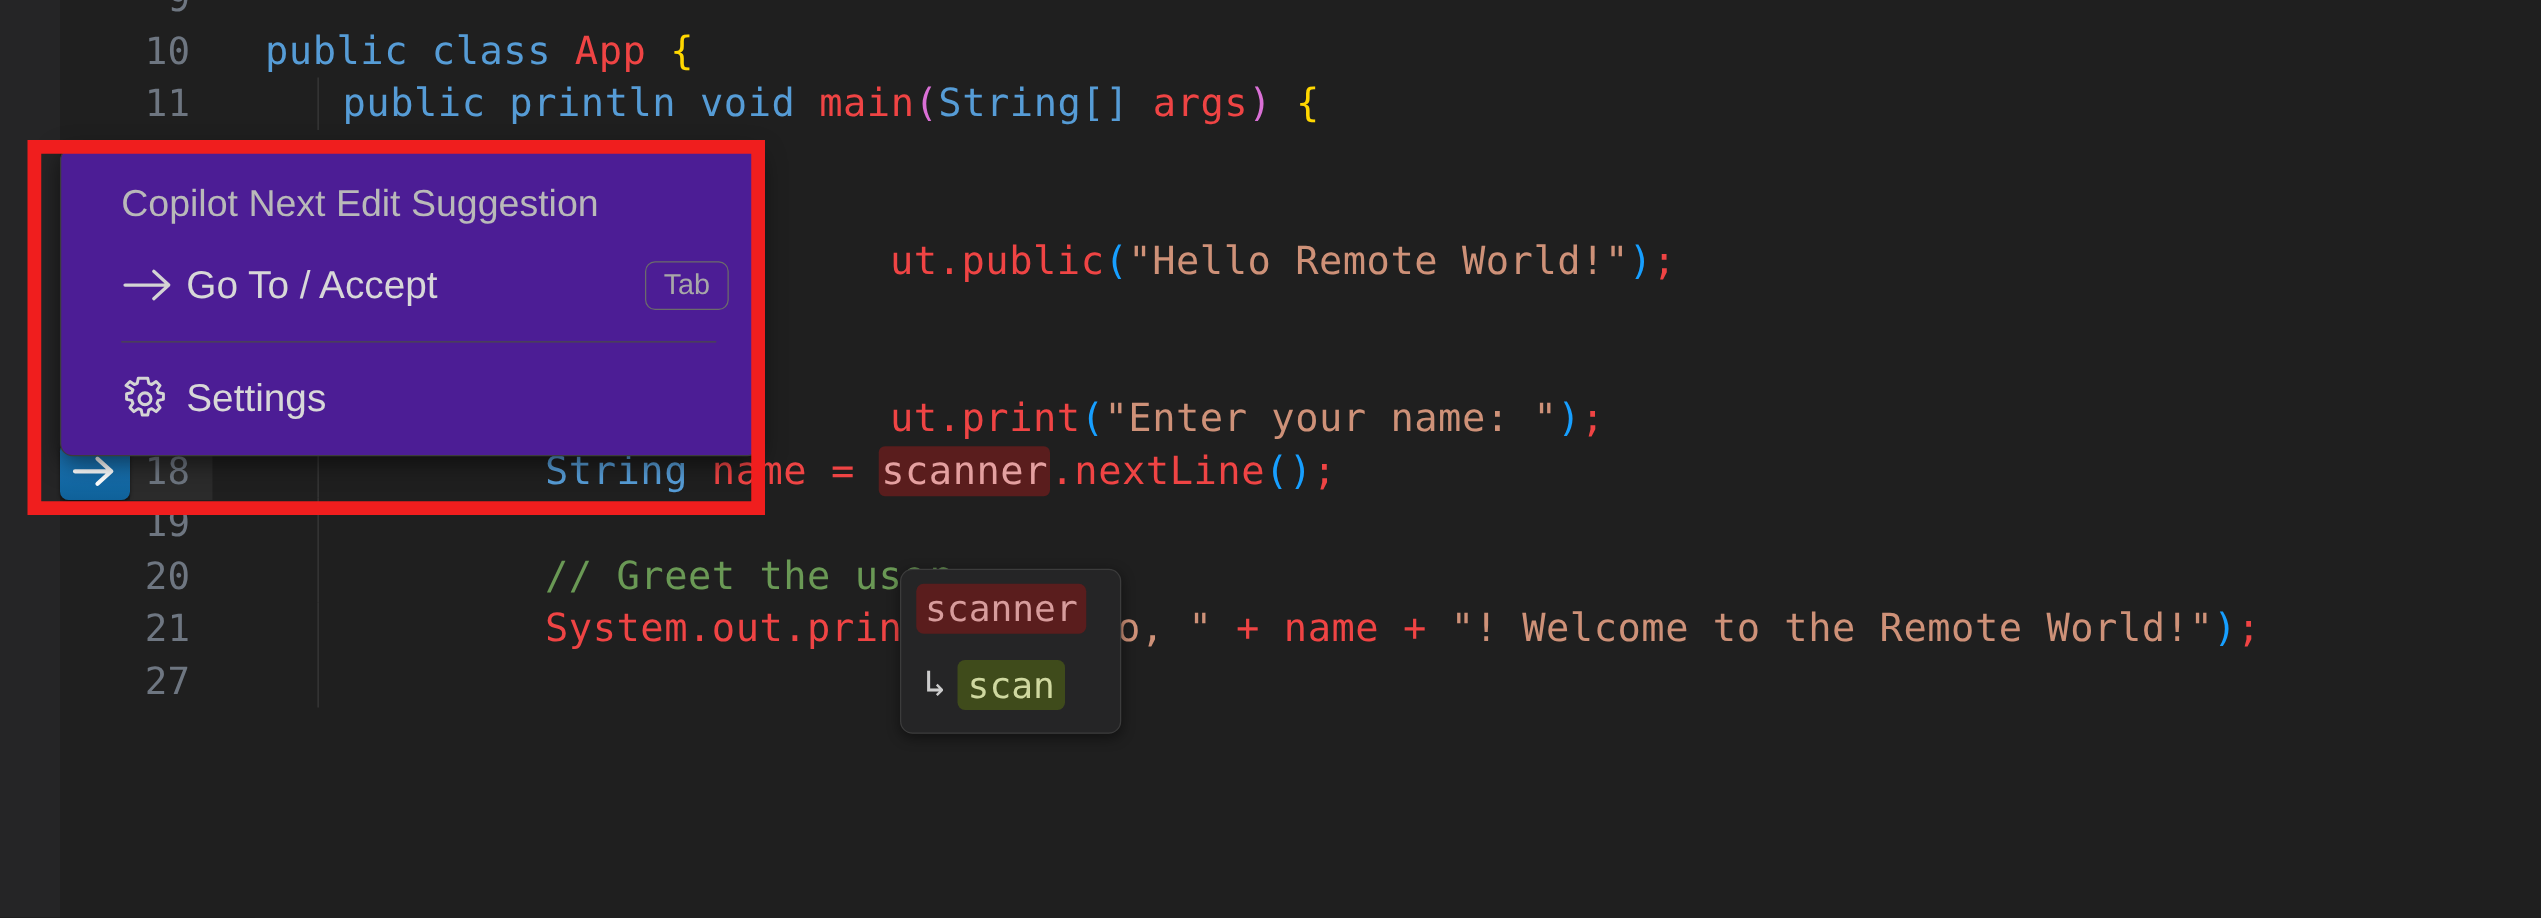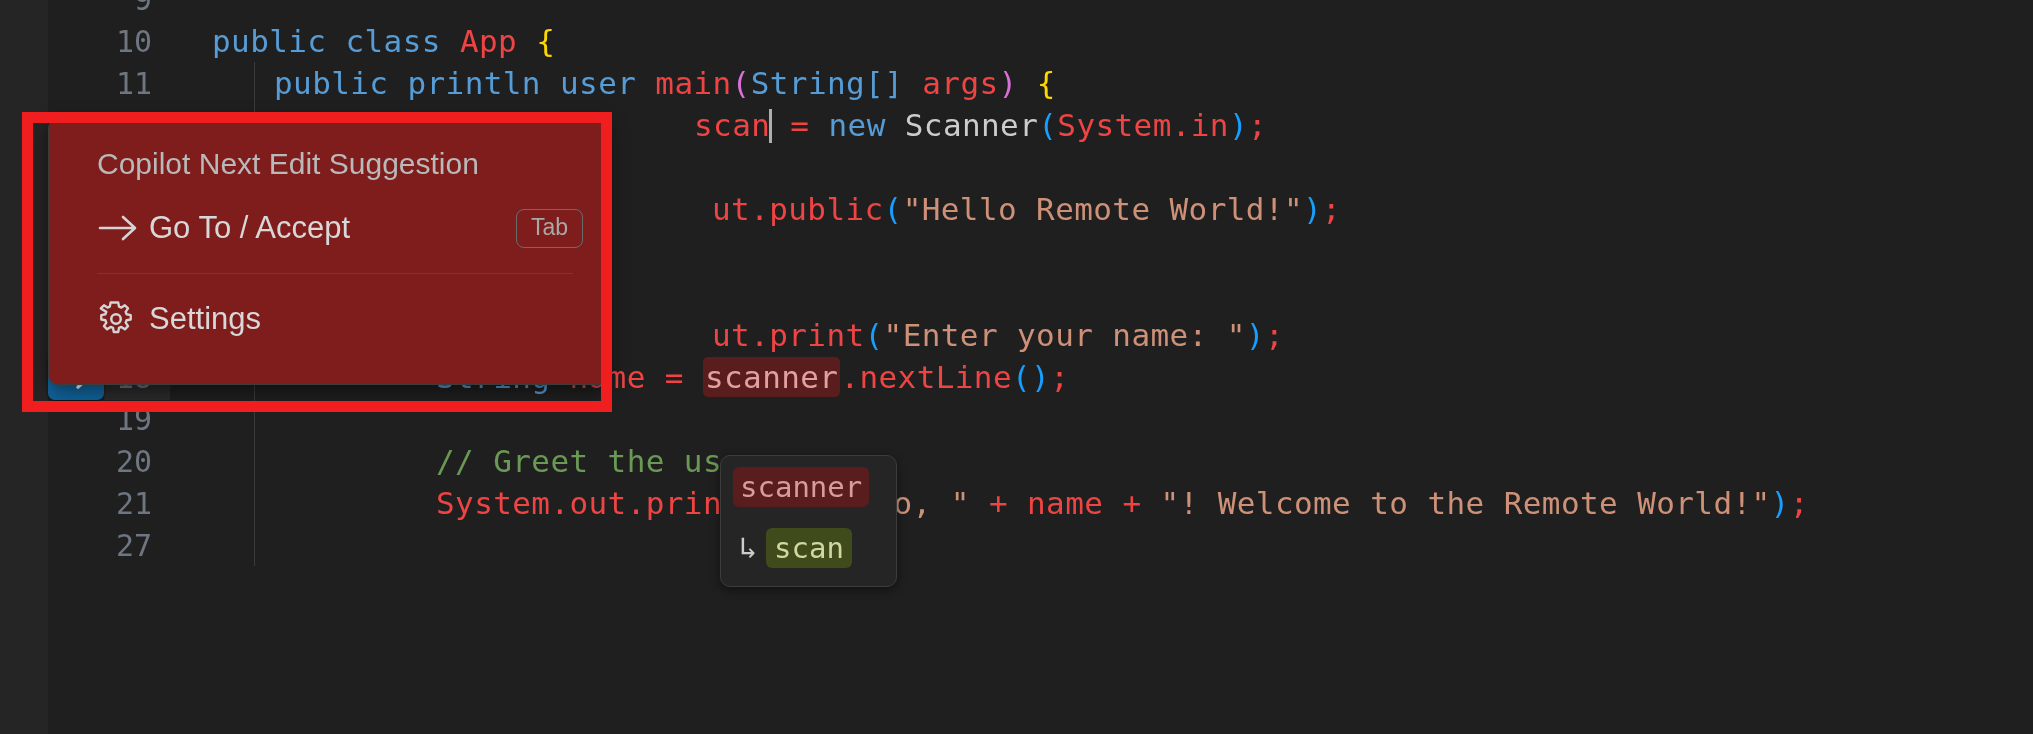--- a/index.html
+++ b/index.html
@@ -178,26 +178,26 @@
     color: #cfd8a0;
     white-space: pre;
   }
 
   
   .nes-menu {
     position: absolute;
     left: 48px;
     top: 118px;
     width: 558px;
-    background: #7f1d1d;
+    background: #4c1d95;
     border: 1px solid #3c3c3c;
     border-radius: 10px;
     box-shadow: 0 5px 20px rgba(0,0,0,.55);
     z-index: 8;
-    padding: 0 0 28px 0;
+    padding: 0 0 8px 0;
     font-family: "Liberation Sans", sans-serif;
   }
   .nes-menu-title {
     color: #b9b9b9;
     font-size: 30px;
     padding: 28px 0 10px 48px;
     font-family: "Liberation Sans", sans-serif;
   }
   .nes-item {
     display: flex;
@@ -266,29 +266,23 @@
       <div class="line" style="top:20px;">
         <div class="gutter-num">10</div>
         <div class="gutter-fold"></div>
         <div class="code-text"><span class="kw">public</span> <span class="kw">class</span> <span class="type">App</span> <span class="yel">{</span></div>
       </div>
 
       <div class="line" style="top:62px;">
         <div class="gutter-num">11</div>
         <div class="gutter-fold"></div>
         <div class="indent-guide" style="left:206px;"></div>
-        <div class="code-text" style="margin-left:62px;"><span class="kw">public</span> <span class="kw">println</span> <span class="kw">user</span> <span class="type">main</span><span class="pnk">(</span><span class="kw">String[]</span> <span class="type">args</span><span class="pnk">)</span> <span class="yel">{</span></div>
-      </div>
-
-      <div class="line" style="top:104px;">
-        <div class="gutter-num">12</div>
-        <div class="gutter-fold"></div>
-        <div class="indent-guide" style="left:206px;"></div>
-        <div class="code-text" style="margin-left:482px;"><span class="type">scan</span><span class="caret"></span> <span class="type">=</span> <span class="kw">new</span> <span class="cls">Scanner</span><span class="blu">(</span><span class="type">System.in</span><span class="blu">)</span><span class="type">;</span></div>
-      </div>
+        <div class="code-text" style="margin-left:62px;"><span class="kw">public</span> <span class="kw">println</span> <span class="kw">void</span> <span class="type">main</span><span class="pnk">(</span><span class="kw">String[]</span> <span class="type">args</span><span class="pnk">)</span> <span class="yel">{</span></div>
+      </div>
+
 
       <div class="line" style="top:146px;">
         <div class="gutter-num">13</div>
       </div>
 
       <div class="line" style="top:188px;">
         <div class="gutter-num">14</div>
         <div class="gutter-fold"></div>
         <div class="code-text" style="margin-left:500px;"><span class="type">ut.public</span><span class="blu">(</span><span class="str">"Hello Remote World!"</span><span class="blu">)</span><span class="type">;</span></div>
       </div>

